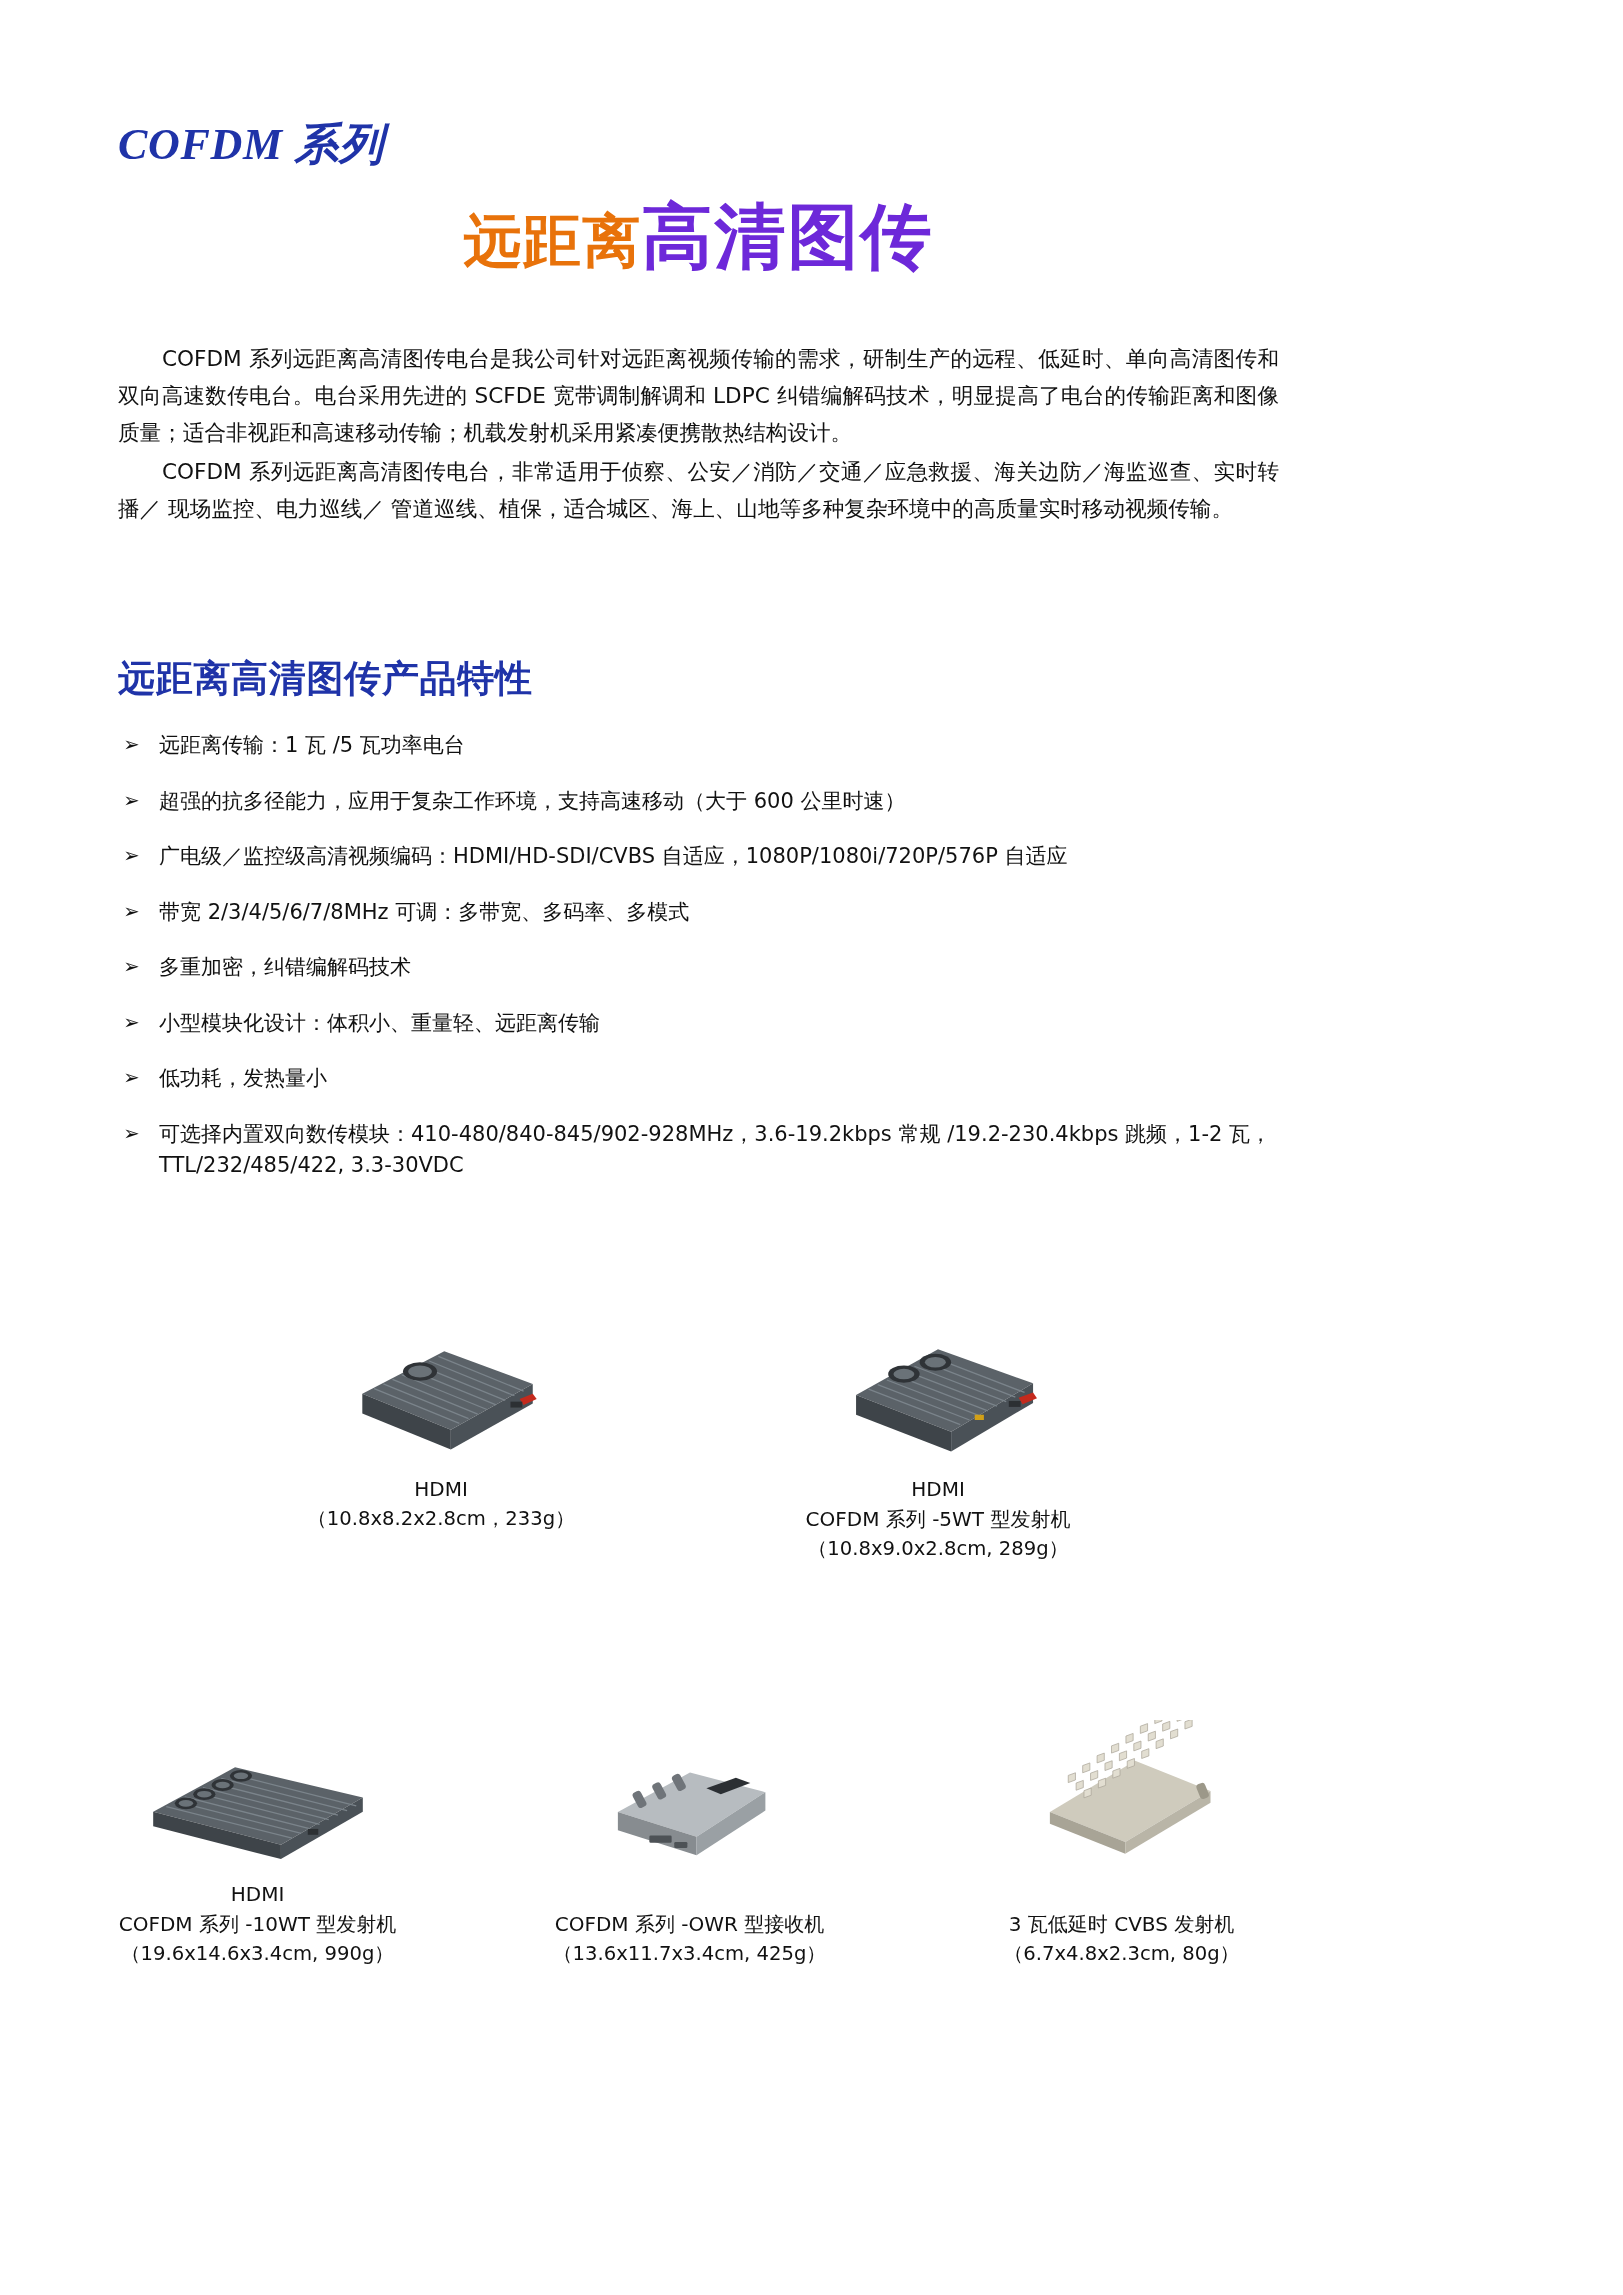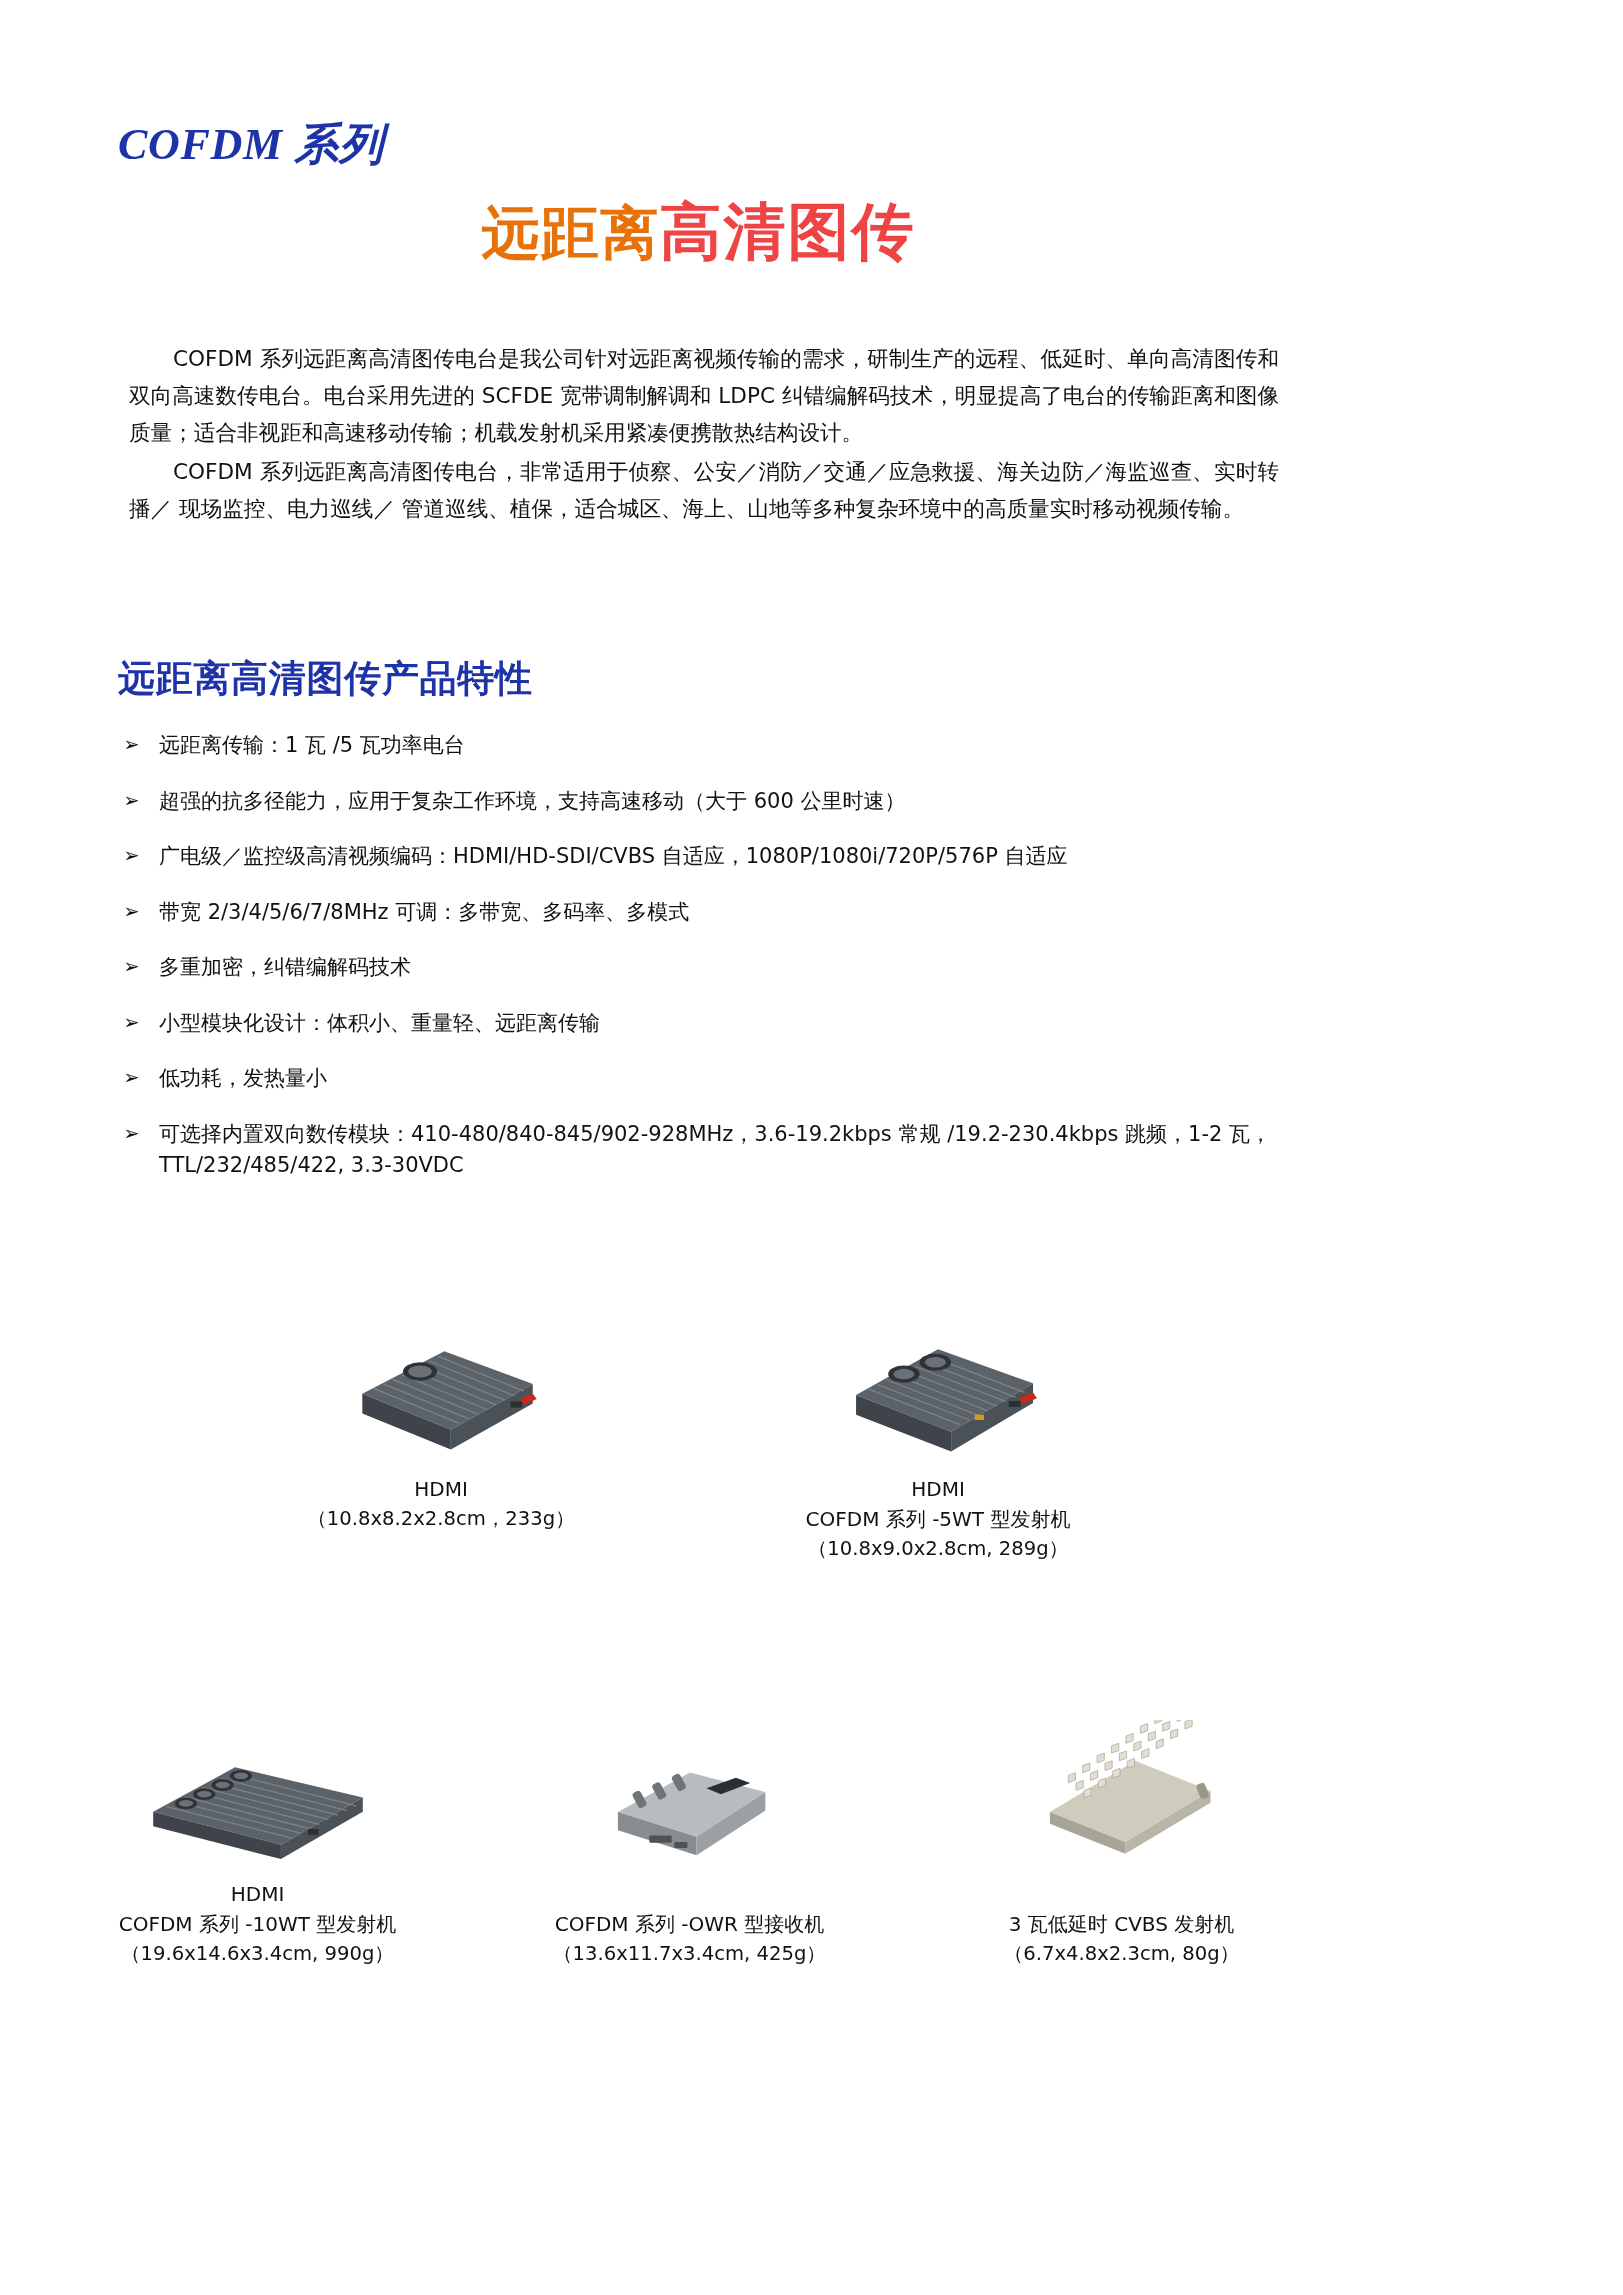--- a/index.html
+++ b/index.html
@@ -48,33 +48,32 @@
     font-family: Liberation Mono, monospace;
     font-weight: bold;
     font-size: 58px;
     color: #e8720a;
     vertical-align: baseline;
     letter-spacing: 1.3px;
   }
   .title-big {
     font-family: Liberation Serif, serif;
     font-weight: bold;
-    font-size: 62px;
-    color: #ef4444;
+    font-size: 71px;
+    color: #6d28d9;
     vertical-align: baseline;
     letter-spacing: 2px;
   }
 
   
   .body-block {
     position: absolute;
     left: 118px;
     right: 118px;
     top: 340px;
-    margin-left: 11px;
   }
   .para {
     font-family: "DejaVu Sans", sans-serif;
     font-size: 21.6px;
     line-height: 1.72;
     text-align: justify;
     text-justify: inter-ideograph;
     text-indent: 44px;
     margin: 0 0 1.3px 0;
     color: #111111;

